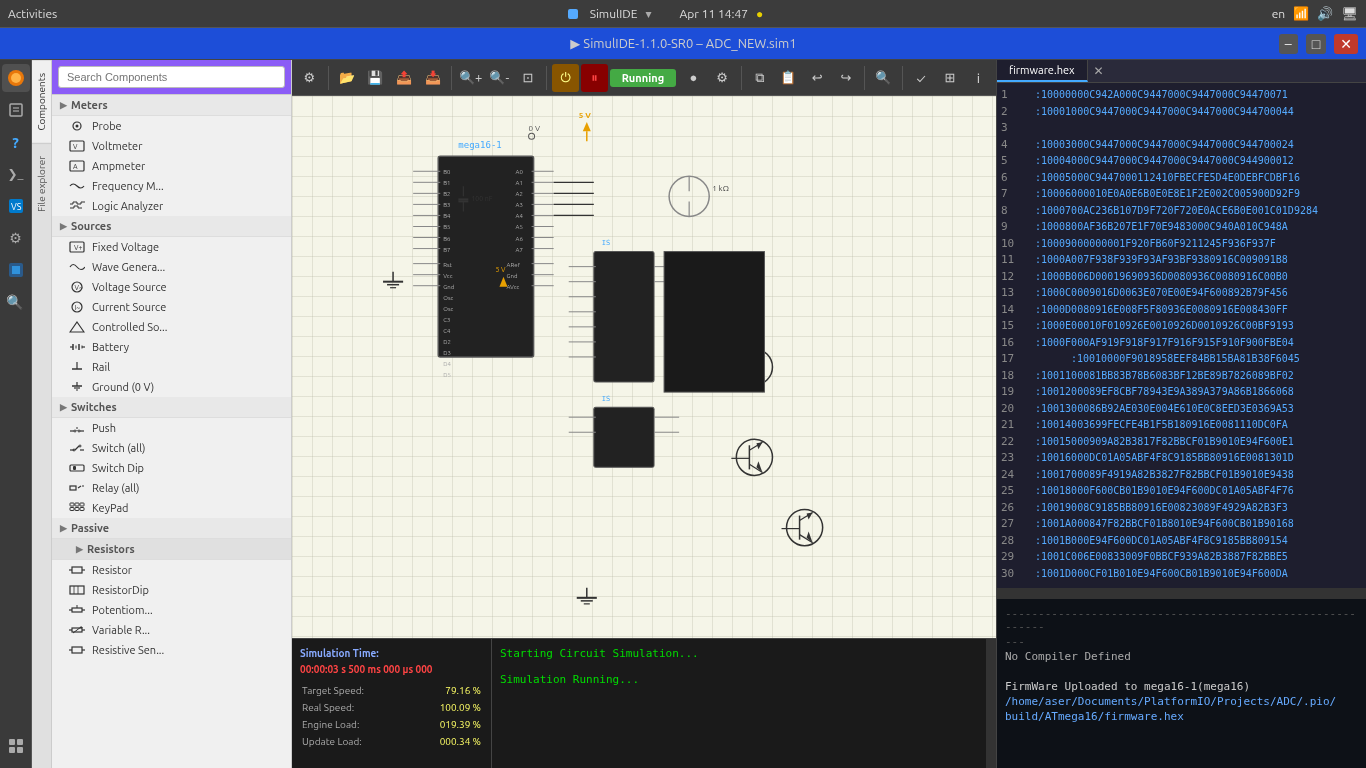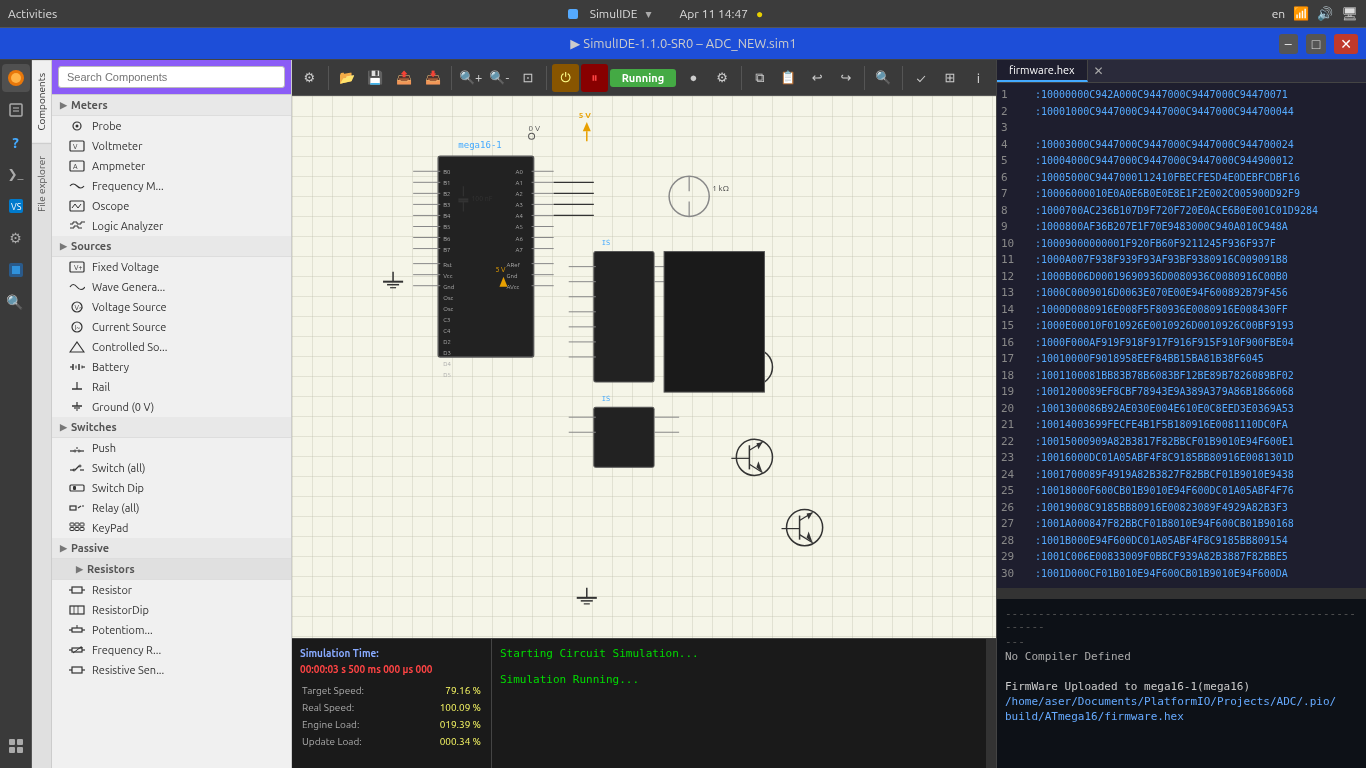--- a/index.html
+++ b/index.html
@@ -225,29 +225,20 @@
               <div class="icon-shape">
                   <svg width="16" height="12" viewBox="0 0 16 12">
                     <path d="M1 6 Q4 2 8 6 Q12 10 15 6" fill="none" stroke="#333" stroke-width="1.2"></path>
                   </svg>
                 </div>
               <span class="item-label">Frequency M...</span>
             </div>
             <div class="tree-item">
               <div class="icon-shape">
                   <svg width="16" height="12" viewBox="0 0 16 12">
-                    <rect x="1" y="1" width="14" height="10" rx="1" fill="none" stroke="#333" stroke-width="1.2"></rect>
-                    <path d="M3 8 L6 4 L9 8 L12 4" fill="none" stroke="#333" stroke-width="1"></path>
-                  </svg>
-                </div>
-              <span class="item-label">Oscope</span>
-            </div>
-            <div class="tree-item">
-              <div class="icon-shape">
-                  <svg width="16" height="12" viewBox="0 0 16 12">
                     <path d="M1 4 L4 4 L4 2 L8 2 L8 4 L12 4 L12 2 L16 2" fill="none" stroke="#333" stroke-width="1"></path>
                     <path d="M1 8 L5 8 L5 6 L9 6 L9 8 L13 8" fill="none" stroke="#333" stroke-width="1"></path>
                   </svg>
                 </div>
               <span class="item-label">Logic Analyzer</span>
             </div>
           </div>
 
           <div class="tree-section">
             <div class="tree-header">
@@ -438,21 +429,21 @@
             <div class="tree-item">
               <div class="icon-shape">
                   <svg width="16" height="12" viewBox="0 0 16 12">
                     <line x1="0" y1="6" x2="3" y2="6" stroke="#333" stroke-width="1.2"></line>
                     <rect x="3" y="4" width="10" height="4" fill="none" stroke="#333" stroke-width="1.2"></rect>
                     <line x1="13" y1="6" x2="16" y2="6" stroke="#333" stroke-width="1.2"></line>
                     <line x1="4" y1="9" x2="12" y2="3" stroke="#333" stroke-width="1"></line>
                     <polygon points="12,2 14,4 11,4" fill="#333"></polygon>
                   </svg>
                 </div>
-              <span class="item-label">Frequency R...</span>
+              <span class="item-label">Variable R...</span>
             </div>
             <div class="tree-item">
               <div class="icon-shape">
                   <svg width="16" height="12" viewBox="0 0 16 12">
                     <line x1="0" y1="6" x2="3" y2="6" stroke="#333" stroke-width="1.2"></line>
                     <rect x="3" y="3" width="10" height="6" fill="none" stroke="#333" stroke-width="1.2"></rect>
                     <line x1="13" y1="6" x2="16" y2="6" stroke="#333" stroke-width="1.2"></line>
                   </svg>
                 </div>
               <span class="item-label">Resistive Sen...</span>
@@ -766,21 +757,21 @@
           <span style="color:#5af;font-size:10px;">:1000E00010F010926E0010926D0010926C00BF9193</span>
         </div>
         <div class="hex-line">
           <span class="hex-num" style="color:#888;min-width:30px;">16</span>
           <span class="hex-colon" style="color:#888;margin-right:4px;"> </span>
           <span style="color:#5af;font-size:10px;">:1000F000AF919F918F917F916F915F910F900FBE04</span>
         </div>
         <div class="hex-line">
           <span class="hex-num" style="color:#888;min-width:30px;">17</span>
           <span class="hex-colon" style="color:#888;margin-right:4px;"> </span>
-          <span style="color:#5af;font-size:10px;">:10010000F9018958EEF84BB15BA81B38F6045</span>
+          <span style="color:#5af;font-size:10px;margin-left:36px;">:10010000F9018958EEF84BB15BA81B38F6045</span>
         </div>
         <div class="hex-line">
           <span class="hex-num" style="color:#888;min-width:30px;">18</span>
           <span class="hex-colon" style="color:#888;margin-right:4px;"> </span>
           <span style="color:#5af;font-size:10px;">:1001100081BB83B78B6083BF12BE89B7826089BF02</span>
         </div>
         <div class="hex-line">
           <span class="hex-num" style="color:#888;min-width:30px;">19</span>
           <span class="hex-colon" style="color:#888;margin-right:4px;"> </span>
           <span style="color:#5af;font-size:10px;">:1001200089EF8CBF78943E9A389A379A86B1866068</span>

